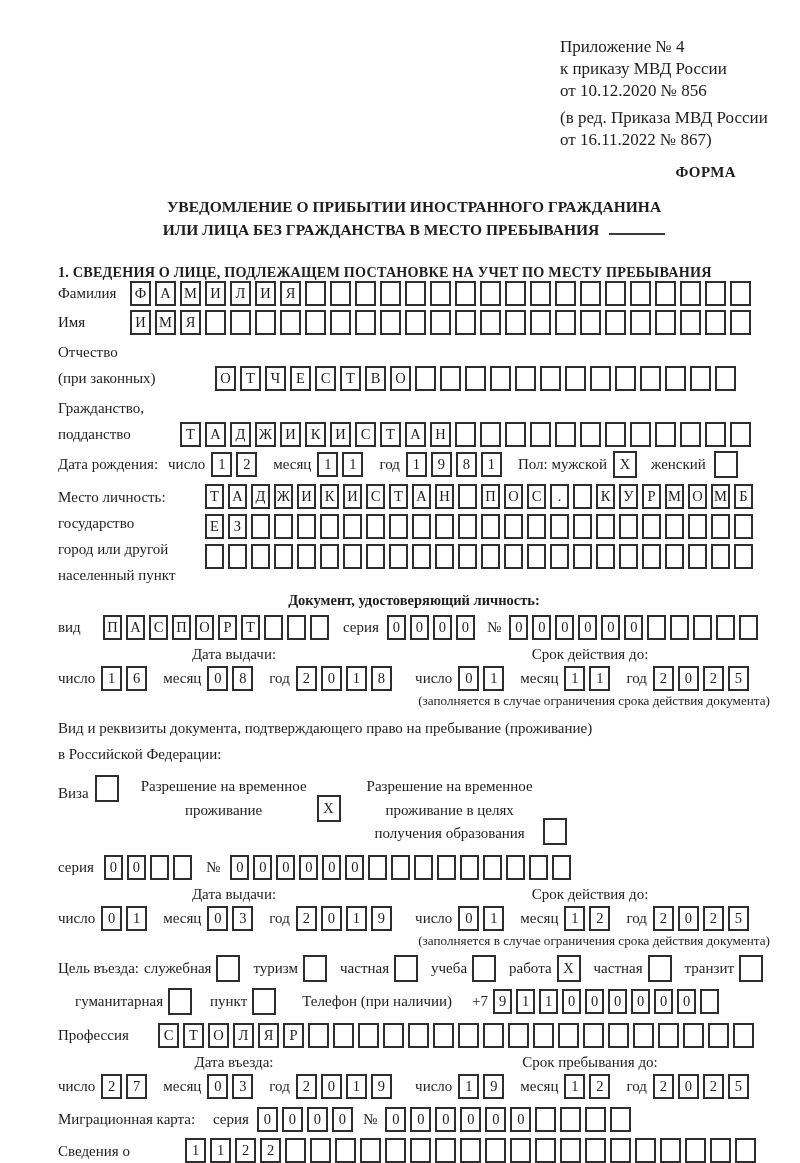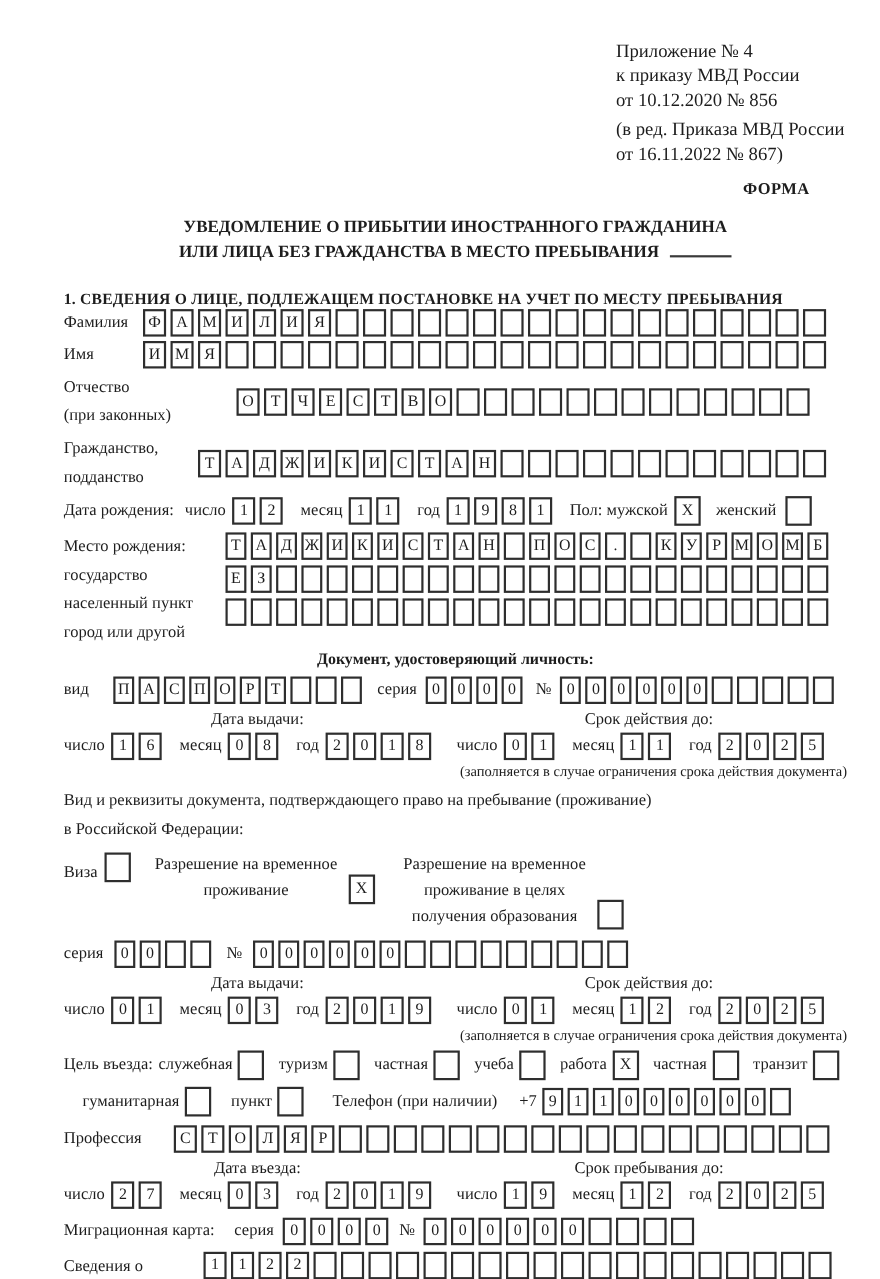--- a/index.html
+++ b/index.html
@@ -12,21 +12,21 @@
 
   .hdr-block { margin-left:502px; font-size:17px; line-height:1.3; }
   .hdr-block .gap-top { margin-top:5px; }
   .forma { text-align:right; padding-right:34px; font-weight:bold; margin-top:13px; letter-spacing:.4px; }
   .title { text-align:center; font-weight:bold; font-size:15.5px; line-height:1.45; }
   .title.first { margin-top:15px; }
   .blank { display:inline-block; width:56px; border-bottom:2px solid #3a3a3a; height:.9em; margin-left:10px; }
   .sec { font-weight:bold; font-size:14.2px; margin-top:23px; letter-spacing:.2px; }
 
   .row { display:flex; align-items:center; margin-bottom:4px; }
-  .row.top { align-items:center; }
+  .row.top { align-items:flex-end; }
   .lbl { white-space:nowrap; }
   .lblcol { line-height:26px; }
   .w72{ width:72px; flex:none; } .w100{ width:100px; flex:none; }
   .w122{ width:122px; flex:none; } .w147{ width:147px; flex:none; }
   .w157{ width:157px; flex:none; } .w127{ width:127px; flex:none; }
   .w155{ width:155px; flex:none; } .w45{ width:45px; flex:none; }
 
   .boxes { display:inline-flex; white-space:nowrap; }
   .cell {
     display:inline-block; width:21px; height:25px; border:2px solid #2e2e2e;
@@ -229,24 +229,24 @@
         <span class="cell">X</span>
       </span>
     <span class="lbl" style="margin:0 8px 0 10px;">женский</span>
     <span class="boxes big">
         <span class="cell"></span>
       </span>
   </div>
 
   <div class="blk">
     <div class="lblcol w147">
-      <div>Место рождения:</div>
+      <div>Место личность:</div>
       <div>государство</div>
+      <div>город или другой</div>
       <div>населенный пункт</div>
-      <div>город или другой</div>
     </div>
     <div class="boxrows tight">
       <span class="boxes">
           <span class="cell">Т</span>
           <span class="cell">А</span>
           <span class="cell">Д</span>
           <span class="cell">Ж</span>
           <span class="cell">И</span>
           <span class="cell">К</span>
           <span class="cell">И</span>

